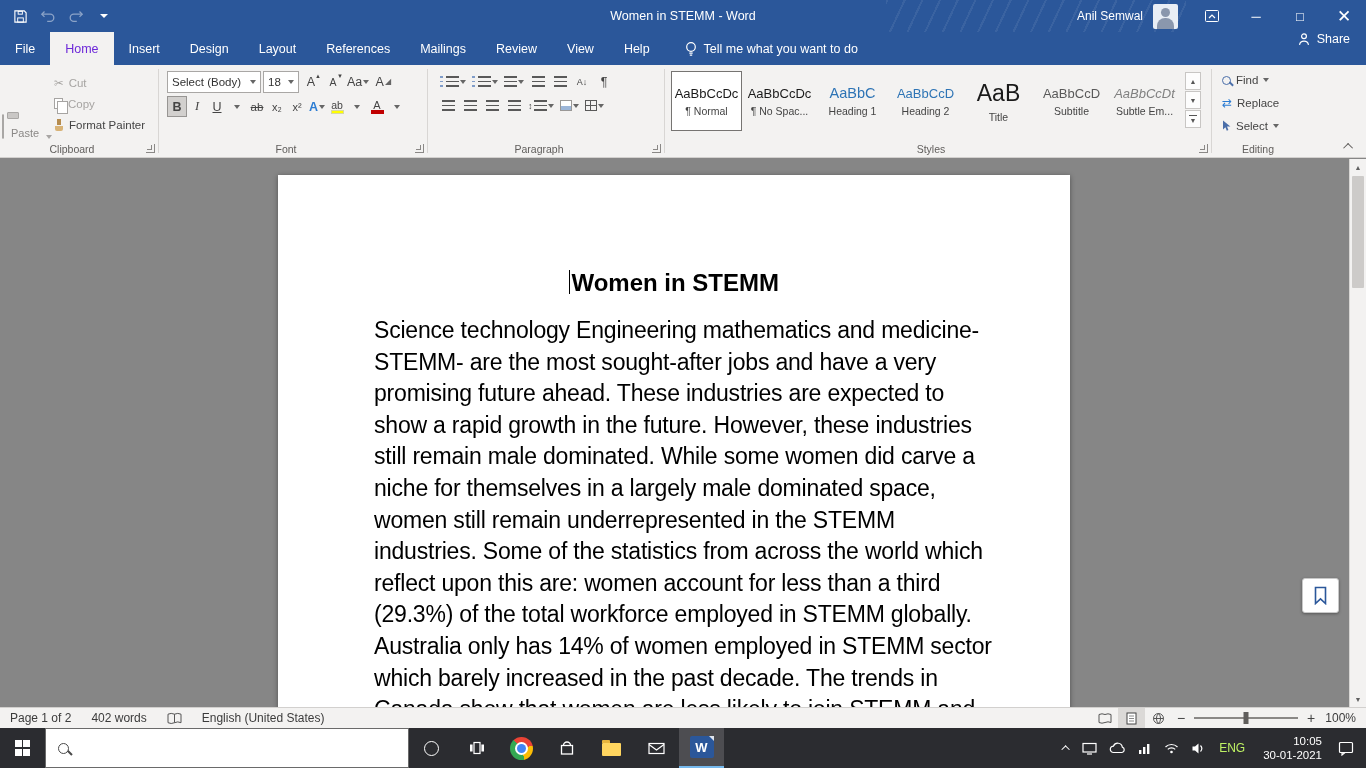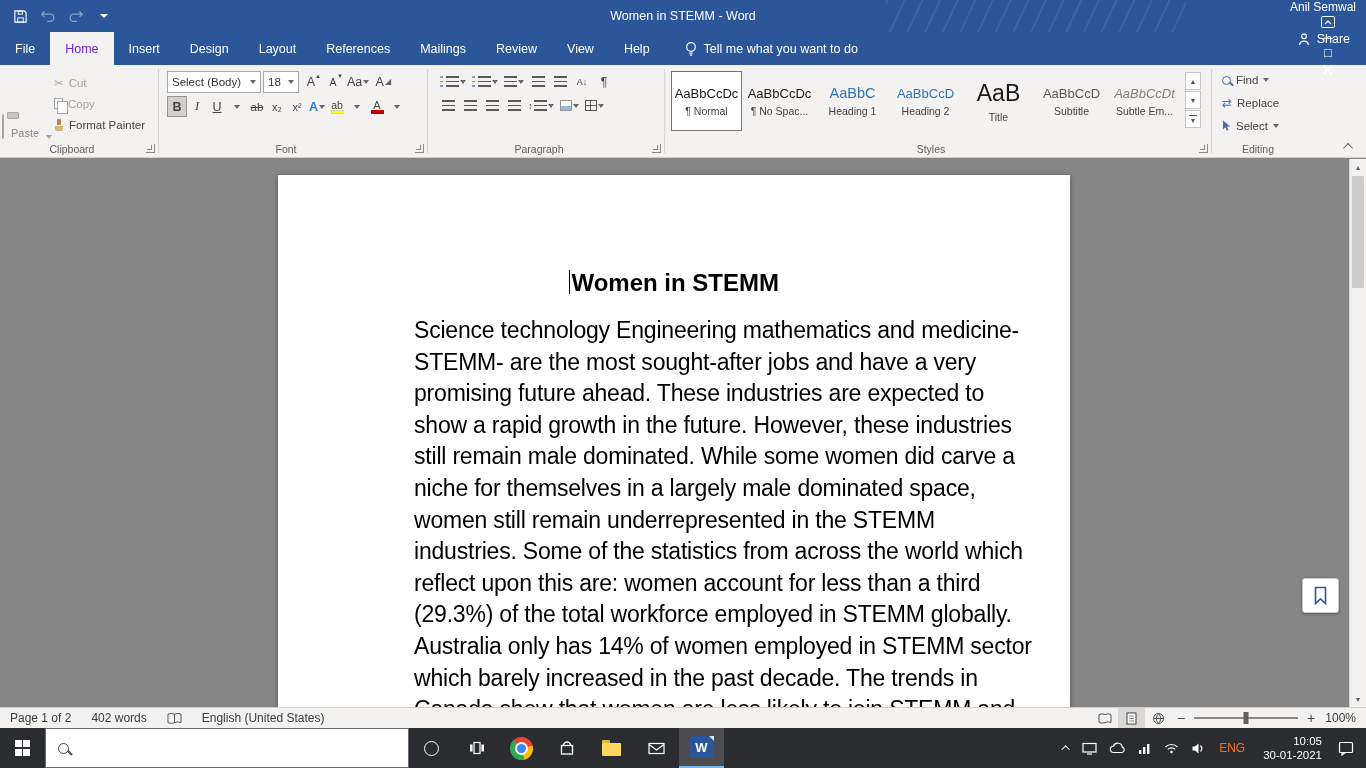--- a/index.html
+++ b/index.html
@@ -7,21 +7,21 @@
   body{font-family:"Liberation Sans","DejaVu Sans",sans-serif;position:relative;background:#868686;color:#222;}
 
   
   #titlebar{position:absolute;top:0;left:0;right:0;height:32px;background:#2b579a;display:flex;align-items:center;color:#fff;z-index:30;}
   .tb-art{position:absolute;right:180px;top:0;width:300px;height:32px;background:repeating-linear-gradient(115deg,rgba(255,255,255,.07) 0 2px,transparent 2px 16px);pointer-events:none;}
   .qat{display:flex;align-items:center;margin-left:6px;z-index:2;}
   .qat-btn{width:28px;height:32px;display:flex;align-items:center;justify-content:center;color:#fff;cursor:default;}
   .qat-btn.dim{opacity:.45;}
   .qat-caret{width:0;height:0;border-left:4px solid transparent;border-right:4px solid transparent;border-top:4px solid #fff;}
   .win-title{position:absolute;left:0;right:0;text-align:center;font-size:12.5px;pointer-events:none;z-index:1;}
-  .tb-right{margin-left:auto;display:flex;align-items:center;height:32px;z-index:2;flex-direction:column;}
+  .tb-right{margin-left:auto;display:flex;align-items:center;height:32px;z-index:2;}
   .user-name{font-size:12px;margin-right:10px;}
   .avatar{width:25px;height:25px;background:#e9eef5;border-radius:2px;position:relative;margin-right:12px;overflow:hidden;}
   .avatar::before{content:"";position:absolute;top:4px;left:8px;width:9px;height:9px;border-radius:50%;background:#8a97ad;}
   .avatar::after{content:"";position:absolute;top:14px;left:4px;width:17px;height:12px;border-radius:8px 8px 0 0;background:#8a97ad;}
   .win-btn{width:44px;height:32px;display:flex;align-items:center;justify-content:center;font-size:13px;color:#fff;}
   .win-btn.close-btn{font-size:17px;}
 
   
   #tabrow{position:absolute;top:32px;left:0;right:0;height:33px;background:#2b579a;display:flex;align-items:stretch;color:#fff;font-size:12.5px;z-index:29;}
   .tab{padding:0 15px;display:flex;align-items:center;cursor:default;}
@@ -109,21 +109,21 @@
   .mag-icon::after{content:"";position:absolute;width:5px;height:1.5px;background:#4a6ea9;transform:rotate(45deg);right:-4px;bottom:-1px;}
   .swap-glyph{color:#2b7cd3;font-size:12px;}
   .collapse-btn{position:absolute;right:6px;bottom:4px;width:22px;height:14px;display:flex;align-items:center;justify-content:center;}
   .chev-up{width:7px;height:7px;border-top:1.5px solid #605e5c;border-left:1.5px solid #605e5c;transform:rotate(45deg) translateY(2px);}
 
   
   #docarea{position:absolute;top:159px;left:0;right:0;height:548px;background:#868686;overflow:hidden;}
   #page{position:absolute;left:278px;top:16px;width:792px;height:540px;background:#fff;box-shadow:0 1px 5px rgba(0,0,0,.4);overflow:hidden;}
   .doc-title{position:absolute;top:94px;left:96px;right:96px;text-align:center;font-size:24px;font-weight:700;color:#000;letter-spacing:0;}
   .text-cursor{display:inline-block;width:1.5px;height:24px;background:#000;vertical-align:-3px;margin-right:1px;}
-  .doc-body{position:absolute;top:140px;left:96px;right:30px;font-size:23px;line-height:31.6px;color:#000;letter-spacing:-0.2px;margin-left:40px;}
+  .doc-body{position:absolute;top:140px;left:96px;right:30px;font-size:23px;line-height:31.6px;color:#000;letter-spacing:-0.2px;}
   .doc-line{white-space:nowrap;}
   #vscroll{position:absolute;right:0;top:0;width:17px;height:100%;background:#f3f2f1;border-left:1px solid #d8d6d4;}
   .scroll-arrow{height:16px;display:flex;align-items:center;justify-content:center;font-size:7px;color:#606060;}
   .scroll-arrow.bottom{position:absolute;bottom:0;left:0;right:0;}
   .scroll-thumb{position:absolute;top:17px;left:2px;right:2px;height:112px;background:#cdcbc9;border-radius:1px;}
   #bookmark-btn{position:absolute;right:27px;top:419px;width:37px;height:35px;background:#fff;border:1px solid #c8c8c8;border-radius:3px;box-shadow:0 1px 3px rgba(0,0,0,.35);display:flex;align-items:center;justify-content:center;}
 
   
   #statusbar{position:absolute;top:707px;height:21px;left:0;right:0;background:#f3f2f1;border-top:1px solid #d2d0ce;display:flex;align-items:center;font-size:12px;color:#3b3b3b;z-index:27;}
   .sb-item{padding:0 10px;height:100%;display:flex;align-items:center;white-space:nowrap;}
@@ -149,21 +149,21 @@
   .mag-dark::after{content:"";position:absolute;width:6px;height:1.6px;background:#4a4a4a;transform:rotate(45deg);right:-5px;bottom:-1px;}
   .cortana-circle{width:15px;height:15px;border:1.8px solid #fff;border-radius:50%;}
   .chrome-icon{width:23px;height:23px;border-radius:50%;background:conic-gradient(from -45deg,#ea4335 0 120deg,#fbbc05 120deg 210deg,#34a853 210deg 360deg);position:relative;}
   .chrome-icon::before{content:"";position:absolute;inset:5px;border-radius:50%;background:#fff;}
   .chrome-icon::after{content:"";position:absolute;inset:7px;border-radius:50%;background:#4285f4;}
   .folder-icon{width:19px;height:13px;background:#ffd55f;border-radius:1px;position:relative;margin-top:3px;}
   .folder-icon::before{content:"";position:absolute;top:-3px;left:0;width:8px;height:3px;background:#e8b53d;border-radius:1px 1px 0 0;}
   .word-icon{width:24px;height:22px;background:#2b579a;border-radius:2px;display:flex;align-items:center;justify-content:center;font-size:13px;font-weight:700;color:#fff;position:relative;}
   .word-icon::after{content:"";position:absolute;top:0;right:0;border-top:5px solid #fff;border-left:5px solid transparent;opacity:.85;}
   .tray{margin-left:auto;display:flex;align-items:center;height:40px;}
-  .tray-btn{height:40px;padding:0 6px;display:flex;align-items:center;justify-content:center;color:#f97316;}
+  .tray-btn{height:40px;padding:0 6px;display:flex;align-items:center;justify-content:center;color:#bef264;}
   .chev-up-w{width:6px;height:6px;border-top:1.6px solid #fff;border-left:1.6px solid #fff;transform:rotate(45deg) translateY(2px);}
   .eng{font-size:12px;padding:0 8px;}
   .clock{display:flex;flex-direction:column;align-items:flex-end;justify-content:center;font-size:11.5px;line-height:14px;padding:0 10px;}
 </style>
 </head>
 <body>
 
 <div id="titlebar">
   <div class="tb-art"></div>
   <div class="qat">

